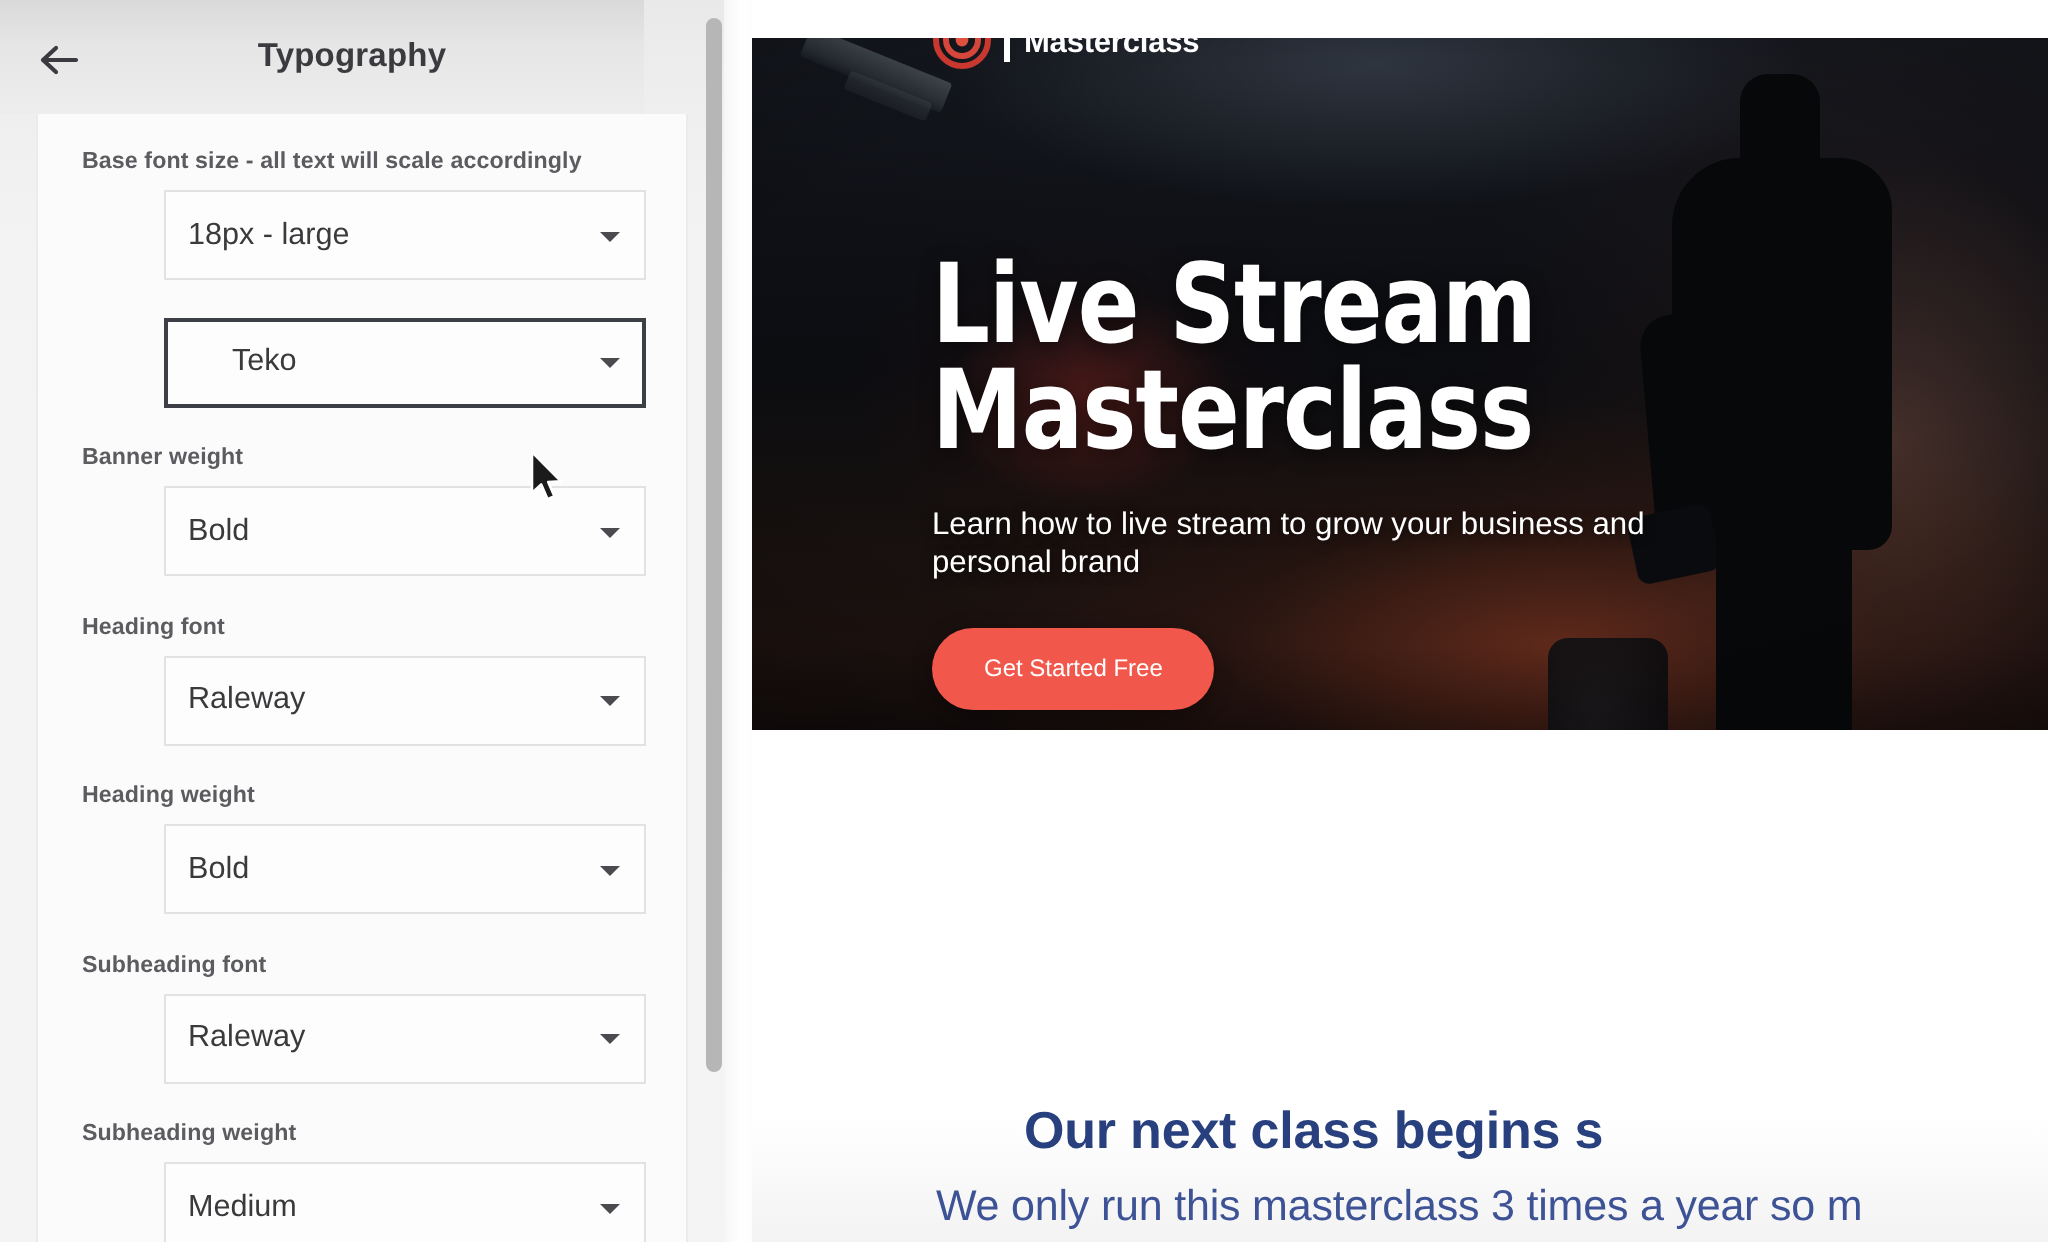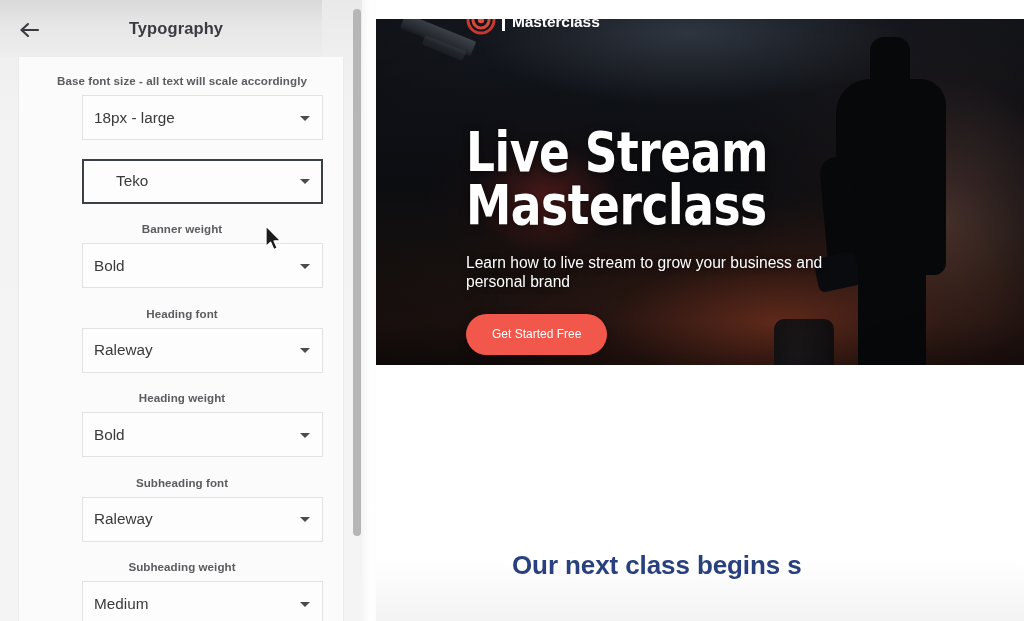--- a/index.html
+++ b/index.html
@@ -80,21 +80,21 @@
     border-right: 1px solid #ebebeb;
     overflow: hidden;
     z-index: 2;
   }
   .fields {
     position: absolute;
     left: 0; top: 0;
     width: 326px;
     padding: 17px 22px 0 22px;
   }
-  .field { margin-bottom: 18.5px; text-align: center; }
+  .field { margin-bottom: 18.5px; }
   .field-label {
     font-size: 11.6px;
     font-weight: bold;
     color: #5c5c60;
     letter-spacing: .05px;
     margin-bottom: 7px;
     line-height: 14px;
   }
   .select {
     position: relative;
@@ -491,20 +491,21 @@
       <div class="hero-copy">
         <div class="hero-title">Live Stream
 Masterclass</div>
         <div class="hero-sub">Learn how to live stream to grow your business and personal brand</div>
         <button class="cta-btn">Get Started Free</button>
       </div>
     </div>
 
     <div class="section">
       <div class="section-heading">Our next class begins s</div>
+      <div class="section-body">We only run this masterclass 3 times a year so m</div>
     </div>
 
   </div>
 
   <div class="cursor" style="left: 264px; top: 225px;">
     <svg width="20" height="28" viewBox="0 0 20 28">
       <path d="M2 1 L2 21.5 L6.6 17.2 L9.8 24.6 L13.2 23.1 L10.1 16 L16.4 15.6 Z" fill="#1b1b1b" stroke="#ffffff" stroke-width="1.3" stroke-linejoin="round"></path>
     </svg>
   </div>
 

